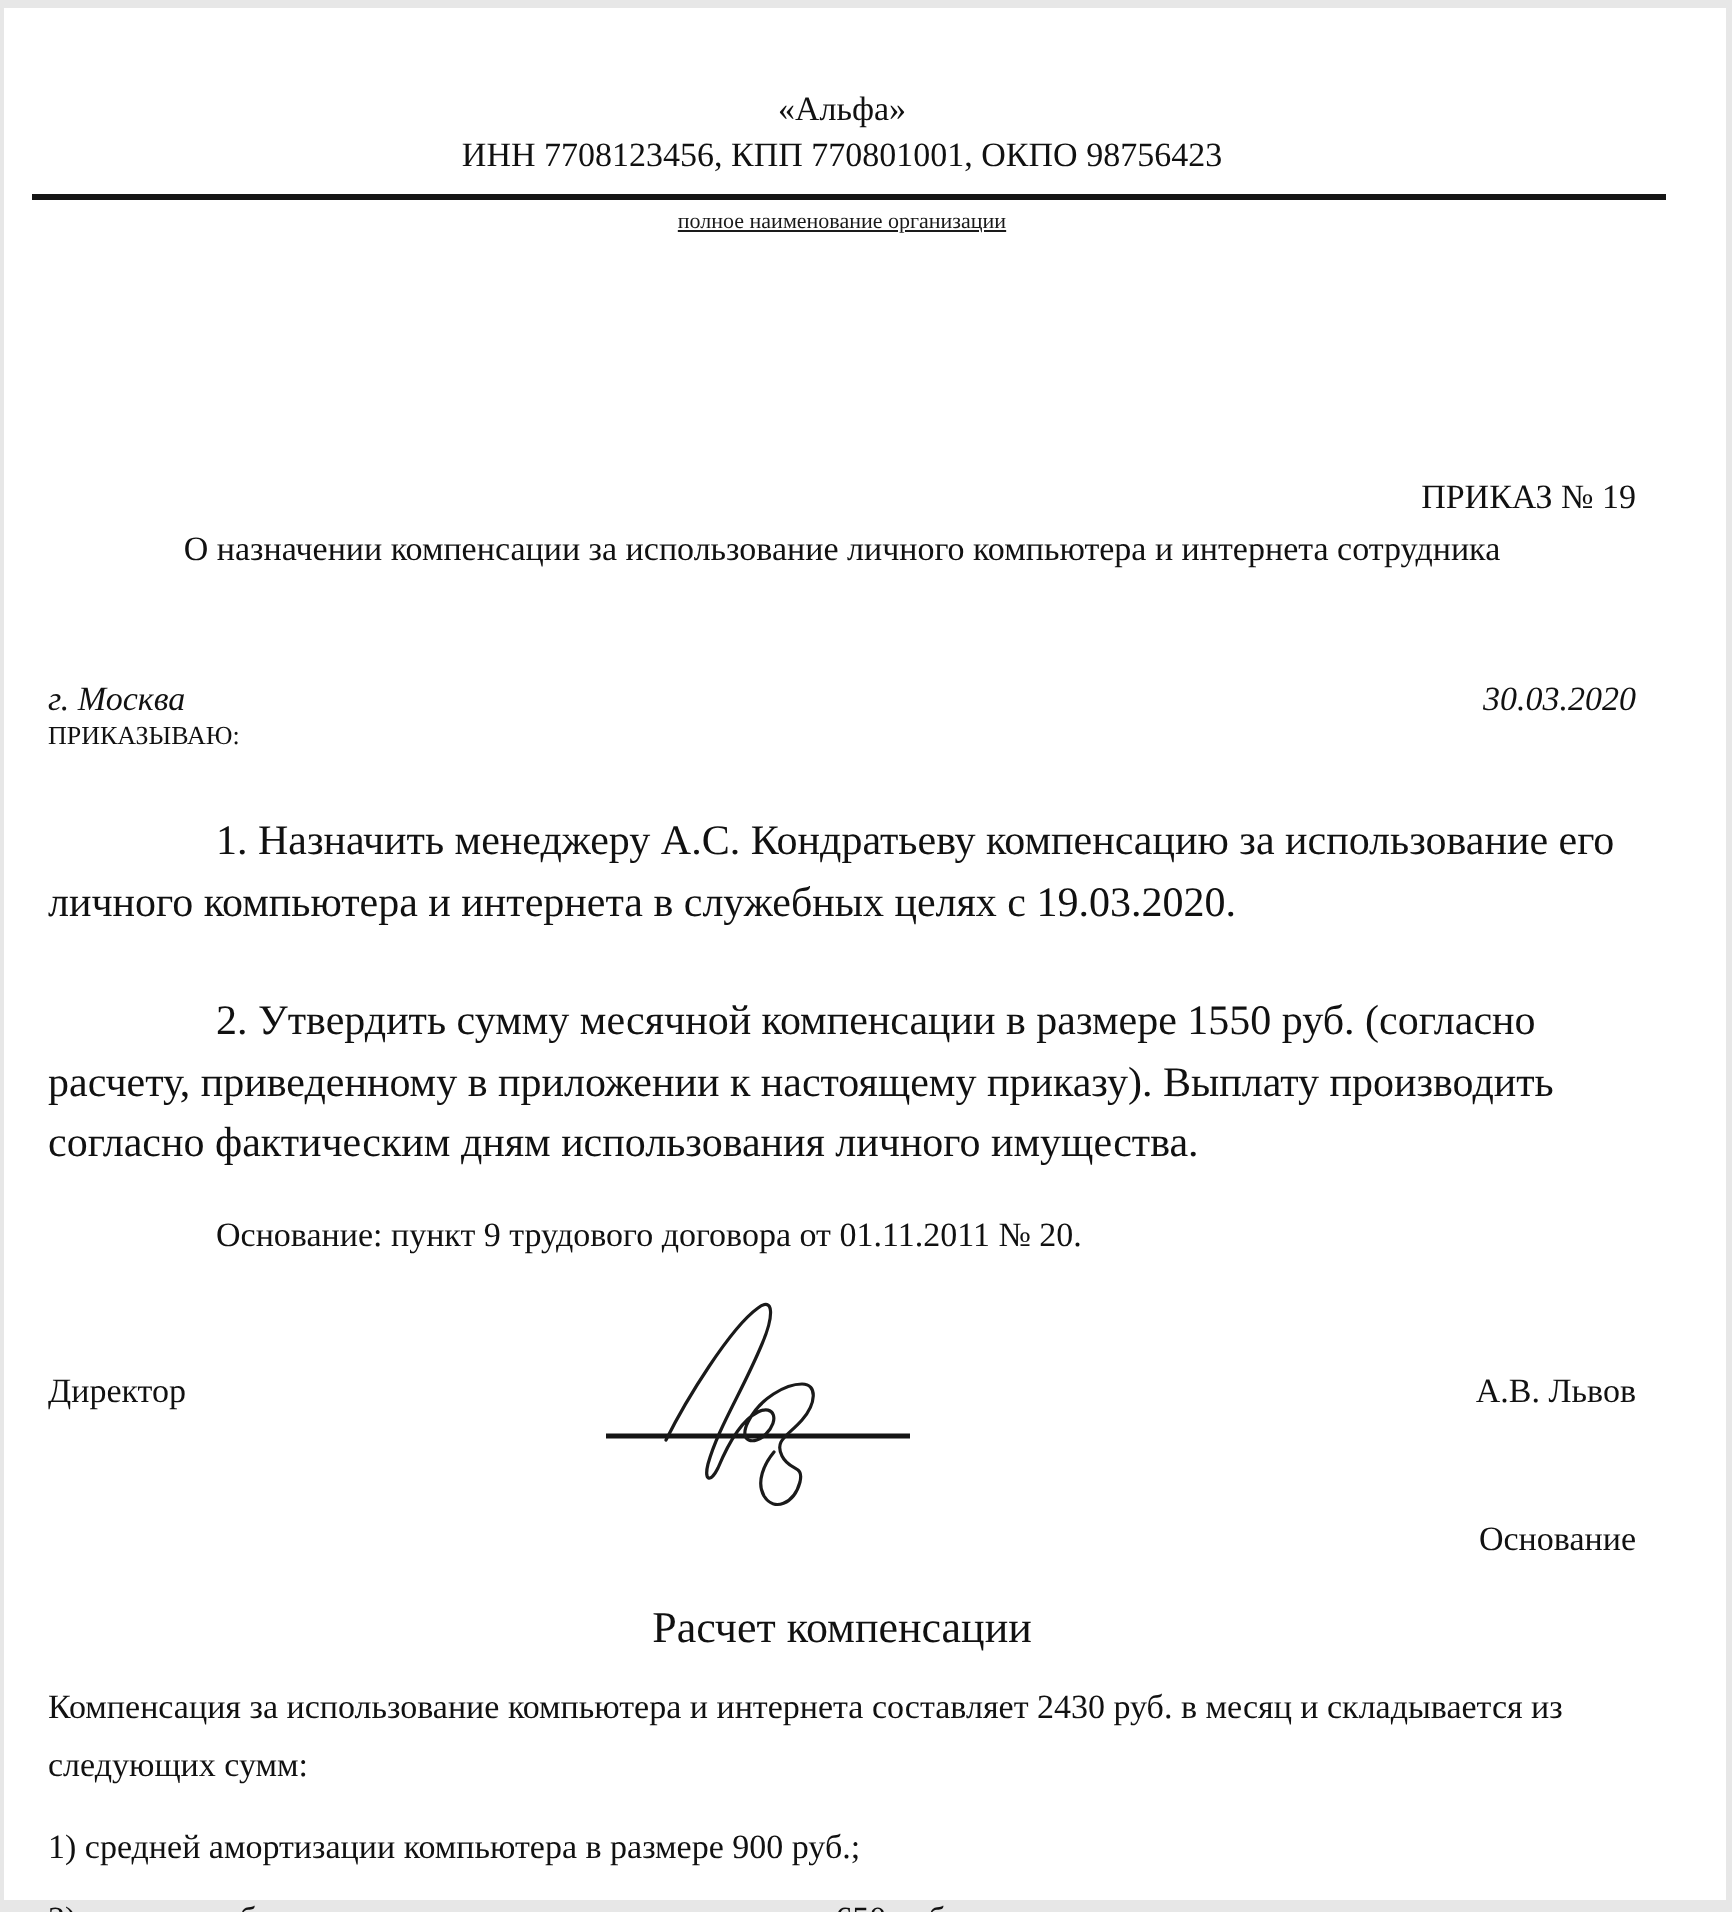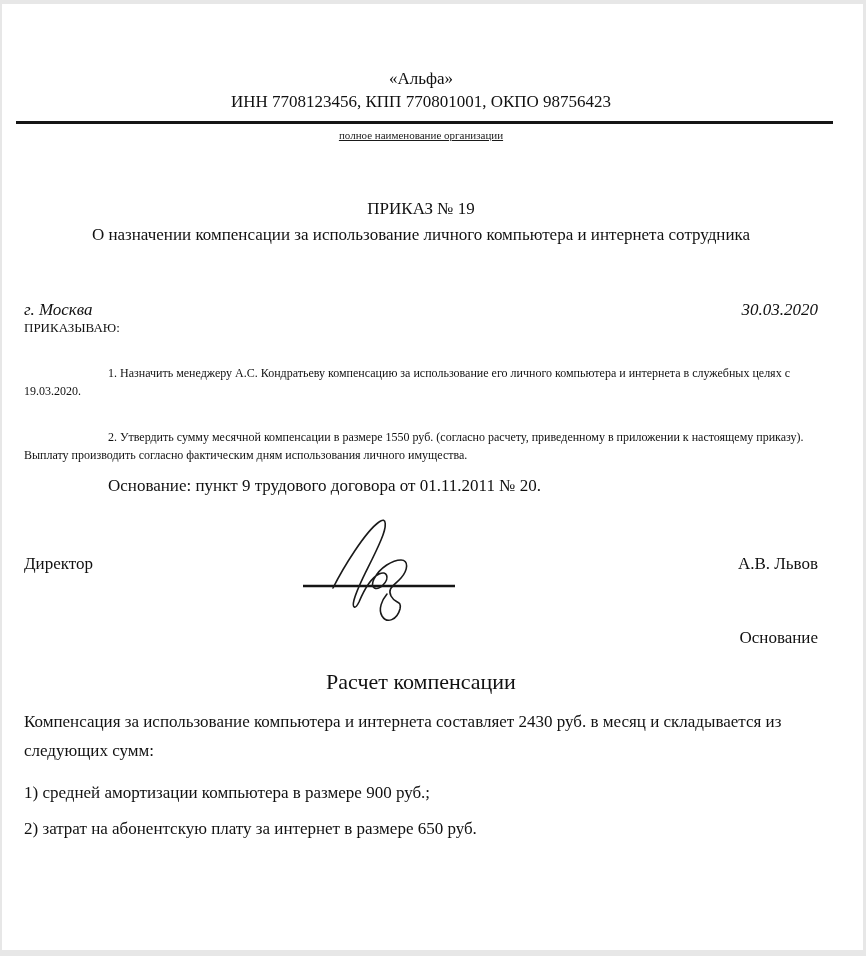--- a/index.html
+++ b/index.html
@@ -21,41 +21,41 @@
     margin: 4px 3px 6px 2px;
     background: #ffffff;
     position: relative;
   }
   .content {
     box-sizing: border-box;
     padding: 0 45px 0 22px;
   }
   .org-header {
     margin: 0;
-    padding-top: 64px;
+    padding-top: 40px;
     text-align: center;
     font-size: 17px;
     line-height: 1.35;
   }
   .header-rule {
     border: none;
     height: 3px;
     background: #151515;
     margin: 7px 30px 0 14px;
   }
   .header-caption {
     text-align: center;
     font-size: 11px;
     margin-top: 5px;
     color: #1a1a1a;
     text-decoration: underline;
   }
   .order-title {
-    margin-top: 56px;
-    text-align: center;
+    margin-top: 120px;
+    text-align: right;
     font-size: 17px;
     line-height: 1.4;
     font-weight: normal;
   }
   .order-subject {
     text-align: center;
     font-size: 17px;
     line-height: 1.4;
     margin-top: 2px;
   }
@@ -64,21 +64,21 @@
     justify-content: space-between;
     margin-top: 54px;
     font-size: 17px;
     font-style: italic;
   }
   .directive {
     font-size: 13px;
   }
   .order-paragraph {
     margin-top: 29px;
-    font-size: 12px;
+    font-size: 21px;
     line-height: 1.45;
     text-indent: 84px;
     text-align: left;
   }
   .basis-line {
     font-size: 17px;
     text-indent: 84px;
   }
   .signature-row {
     margin-top: 20px;

